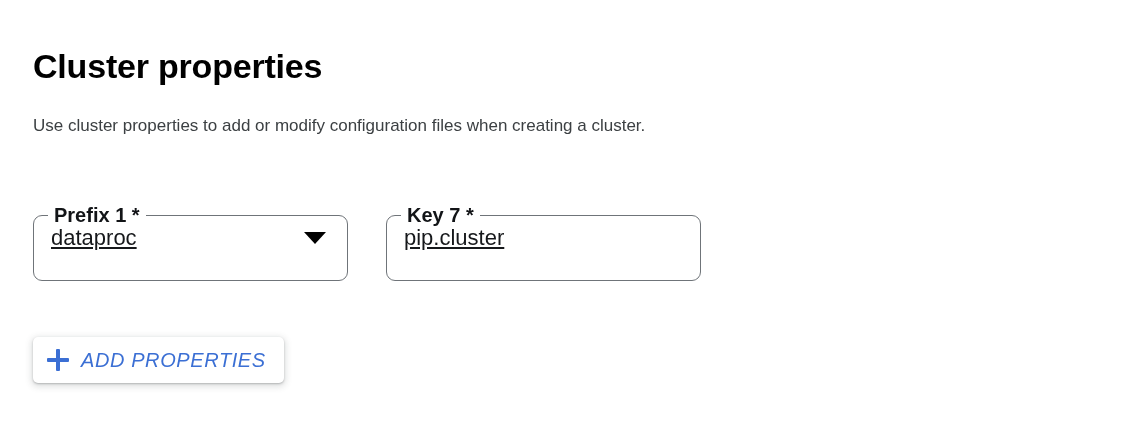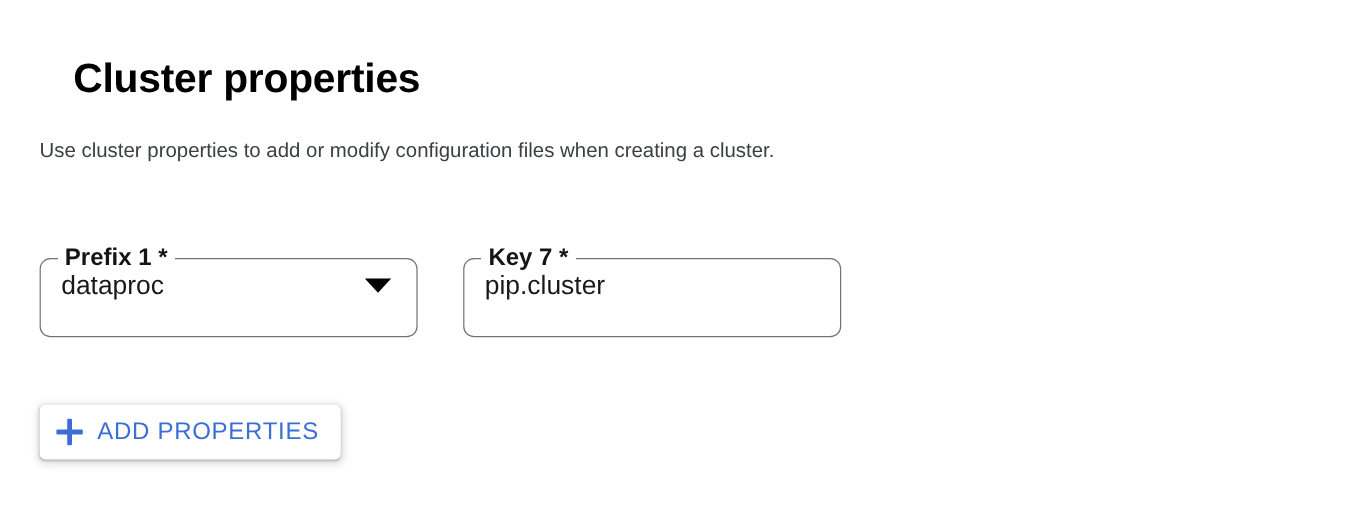--- a/index.html
+++ b/index.html
@@ -25,21 +25,20 @@
   .page-title {
     position: absolute;
     left: 33px;
     top: 22px;
     font-size: 34px;
     line-height: 42px;
     font-weight: 700;
     letter-spacing: -0.2px;
     color: #000000;
     white-space: nowrap;
-    margin-left: 28px;
   }
   .page-subtitle {
     position: absolute;
     left: 33px;
     top: 96px;
     font-size: 17px;
     line-height: 26px;
     font-weight: 400;
     color: #3c4043;
     white-space: nowrap;
@@ -99,20 +98,21 @@
     line-height: 30px;
     font-weight: 400;
     color: #16181b;
     white-space: nowrap;
     overflow: hidden;
     background: transparent;
     border: none;
     outline: none;
     font-family: "Liberation Sans", sans-serif;
     padding: 0;
+    text-decoration: underline;
   }
   .field.f1 .field-value { right: 56px; }
   .field.f3 .field-value { right: 4px; }
 
   .select-caret {
     position: absolute;
     right: 22px;
     top: 27px;
     width: 0;
     height: 0;
@@ -158,20 +158,21 @@
   .plus-icon::after {
     top: 0; bottom: 0; left: 9px; width: 4px;
   }
   .add-button-label {
     font-size: 20px;
     line-height: 22px;
     font-weight: 500;
     letter-spacing: 0.6px;
     color: #3b6fd4;
     white-space: nowrap;
+    font-style: italic;
   }
 </style>
 </head>
 <body>
 
 <div class="page">
 
   <h1 class="page-title">Cluster properties</h1>
 
   <p class="page-subtitle">Use cluster properties to add or modify configuration files when creating a cluster.</p>

